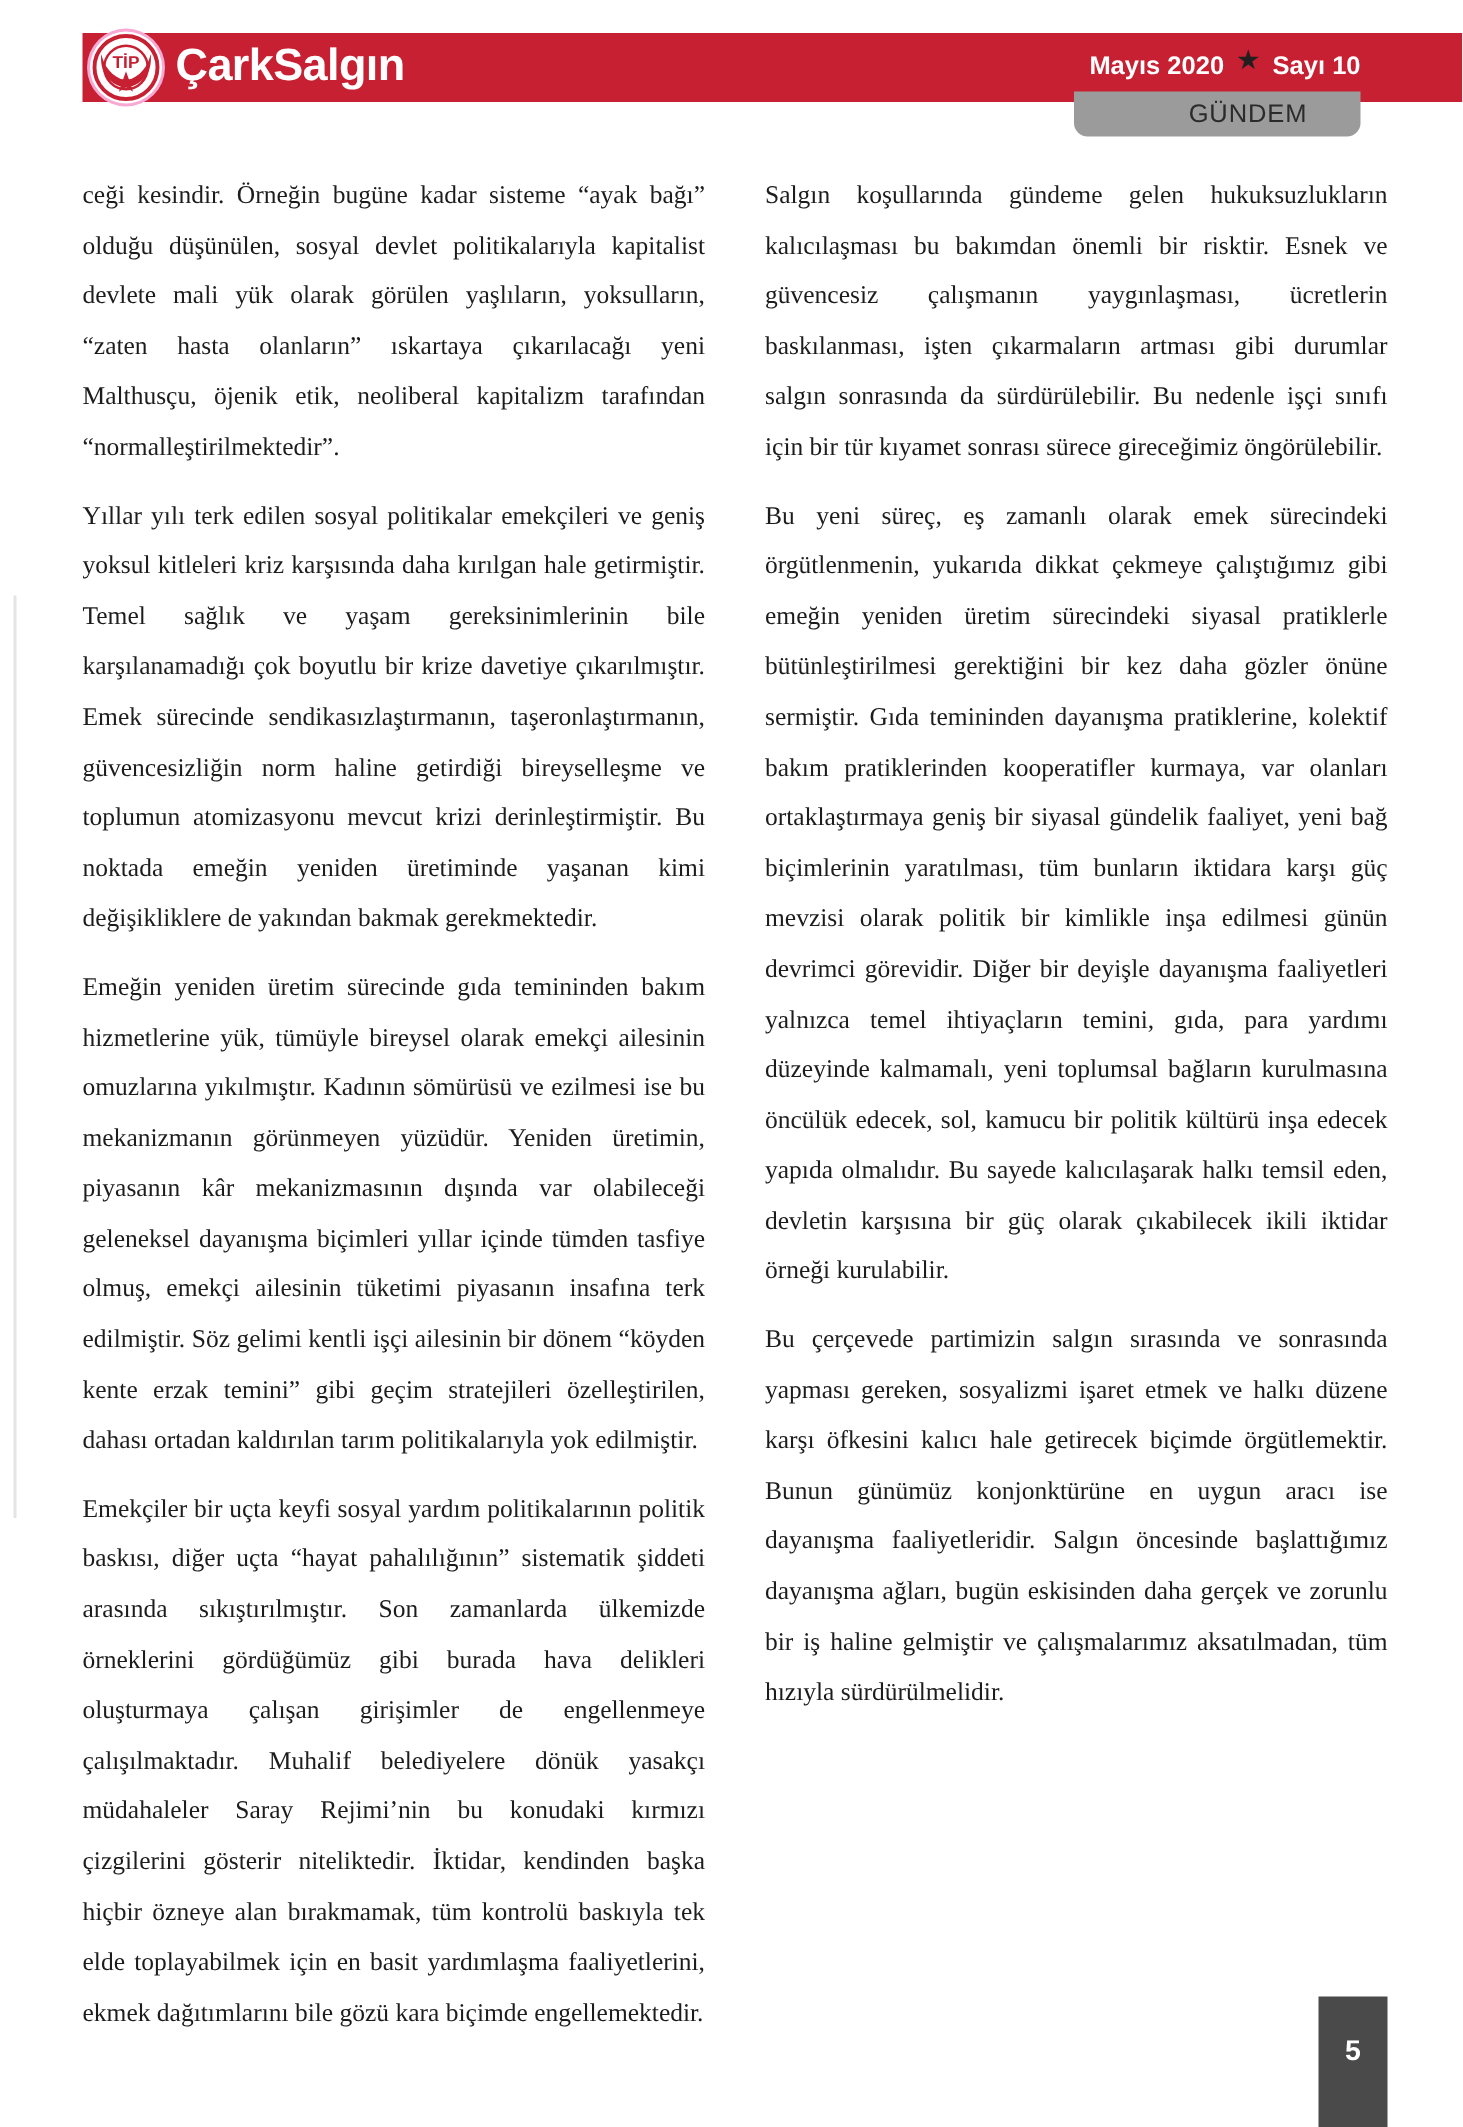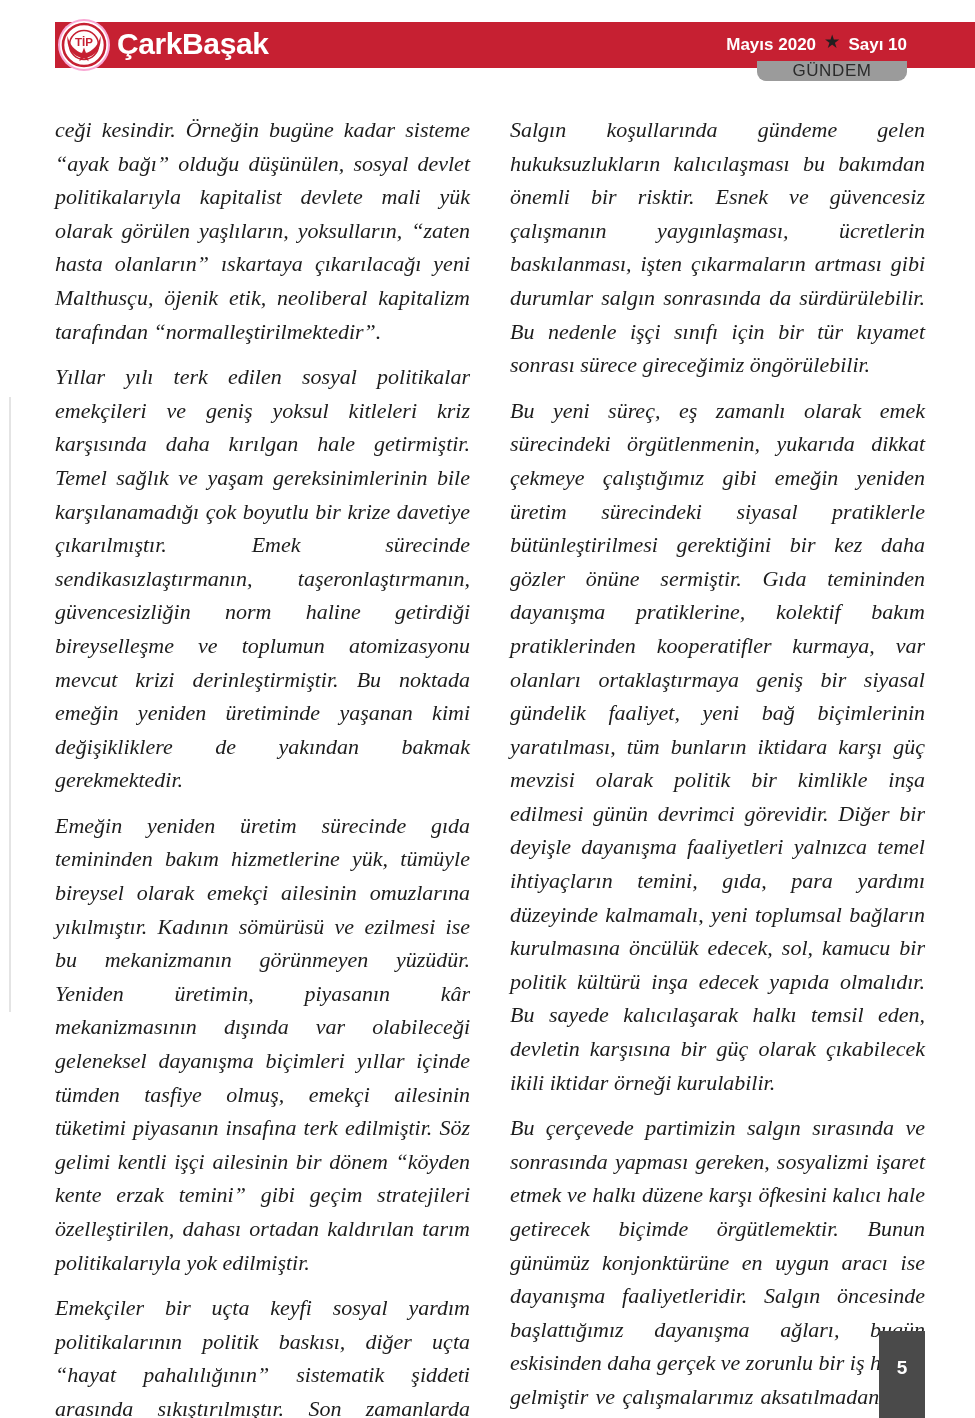--- a/index.html
+++ b/index.html
@@ -80,28 +80,29 @@
     z-index: 3;
   }
   .logo-badge svg { display: block; }
 
   
   .section-tab {
     position: absolute;
     right: 68px;
     top: 61px;
     min-width: 150px;
-    height: 20px;
+    height: 30px;
     background: #9b9b9b;
     border-bottom-left-radius: 9px;
     border-bottom-right-radius: 9px;
     display: flex;
     align-items: center;
     justify-content: center;
     z-index: 2;
+    padding-left: 41px;
   }
   .section-tab span {
     font-family: "Liberation Sans", sans-serif;
     font-size: 17px;
     letter-spacing: 0.6px;
     color: #2b2b2b;
   }
 
   
   .binding-rule {
@@ -121,27 +122,26 @@
     width: 870px;
     display: flex;
     gap: 40px;
   }
   .col {
     width: 415px;
   }
   .col p {
     margin: 0 0 12px 0;
     font-family: "Liberation Serif", serif;
-    font-size: 22px;
+    font-size: 17px;
     line-height: 33.6px;
     color: #1c1c1c;
     text-align: justify;
     text-justify: inter-word;
     hyphens: manual;
-    font-style: italic;
   }
   .col p:last-child { margin-bottom: 0; }
 
   
   .folio {
     position: absolute;
     left: 879px;
     top: 1331px;
     width: 46px;
     height: 87px;
@@ -159,21 +159,21 @@
     color: #ffffff;
   }
 </style>
 </head>
 <body>
 
 <div class="page">
 
   <div class="masthead">
     <div class="masthead-inner">
-      <div class="brand-title"><span>Çark</span><span class="brand-light">Başak</span></div>
+      <div class="brand-title"><span>Çark</span><span class="brand-light">Salgın</span></div>
       <div class="issue-line">
         <span>Mayıs 2020</span>
         <span class="issue-star">★</span>
         <span>Sayı 10</span>
       </div>
     </div>
   </div>
 
   <div class="logo-badge">
     <svg width="50" height="50" viewBox="0 0 50 50" aria-hidden="true">

